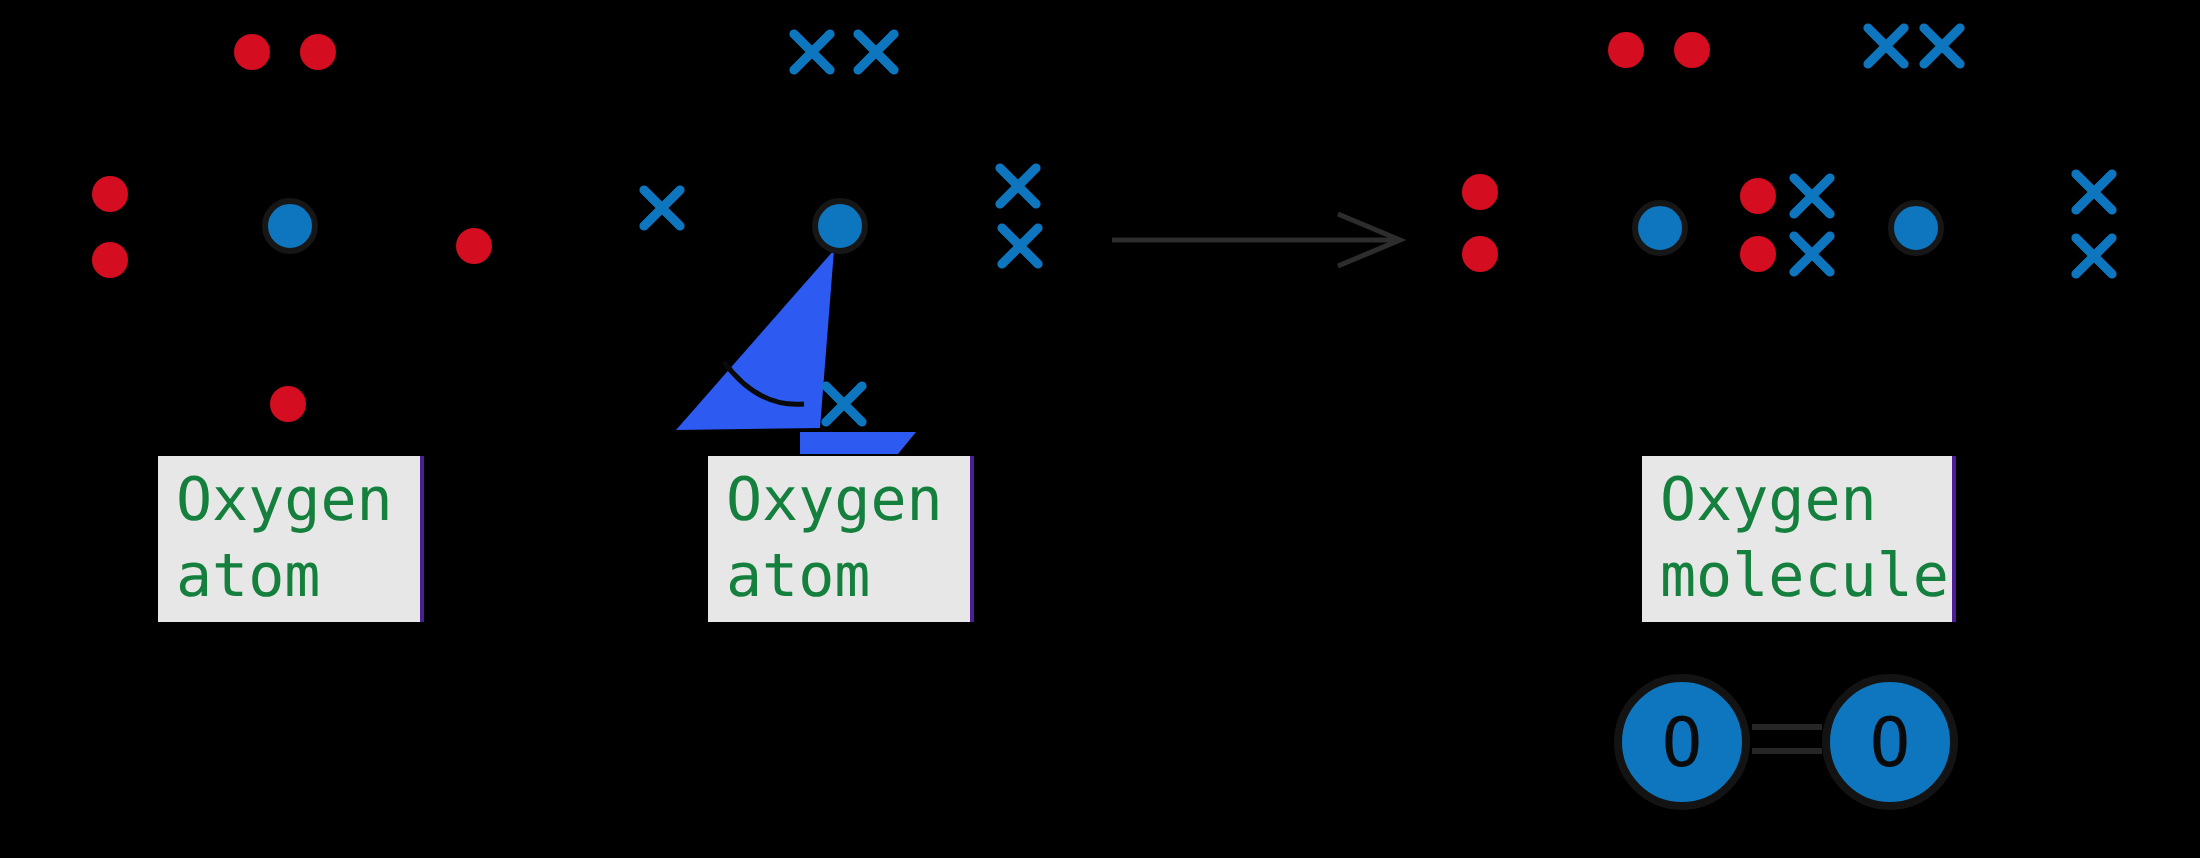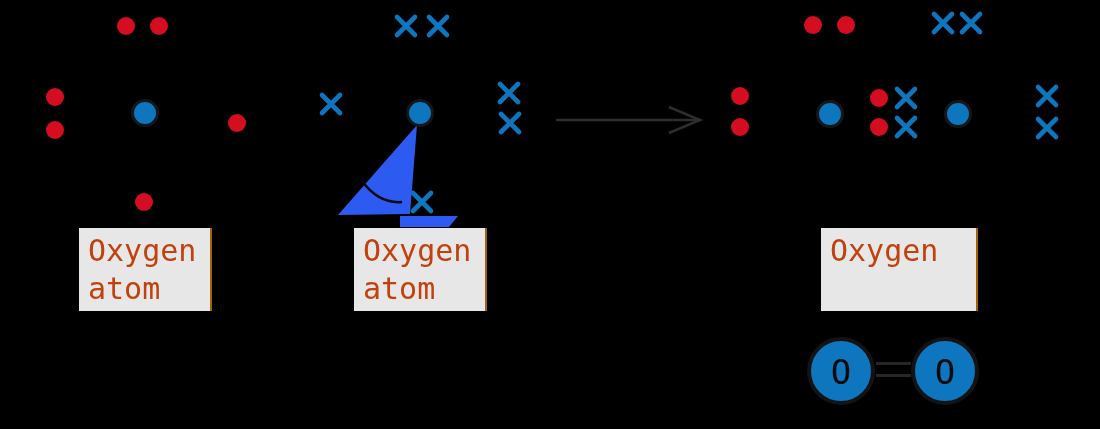--- a/index.html
+++ b/index.html
@@ -8,25 +8,25 @@
     width:1100px;height:429px;
     background:#000;
     overflow:hidden;
     font-family:"DejaVu Sans Mono", monospace;
   }
   .scene-svg{position:absolute;left:0;top:0;}
   .label-box{
     position:absolute;
     box-sizing:border-box;
     background:#e7e7e7;
-    color:#c2410c;
+    color:#15803d;
     font-size:30px;
     line-height:38px;
     padding:4px 0 0 9px;
-    border-right:2px solid #a16207;
+    border-right:2px solid #4c1d95;
     white-space:nowrap;
   }
   .label-box span{display:block;}
   .label-atom1{left:79px;top:228px;width:133px;height:83px;}
   .label-atom2{left:354px;top:228px;width:133px;height:83px;}
   .label-molecule{left:821px;top:228px;width:157px;height:83px;}
 </style>
 </head>
 <body>
 
@@ -79,15 +79,16 @@
     <span>atom</span>
   </div>
 
   <div class="label-box label-atom2">
     <span>Oxygen</span>
     <span>atom</span>
   </div>
 
   <div class="label-box label-molecule">
     <span>Oxygen</span>
+    <span>molecule</span>
   </div>
 
 </div>
 
 </body></html>

